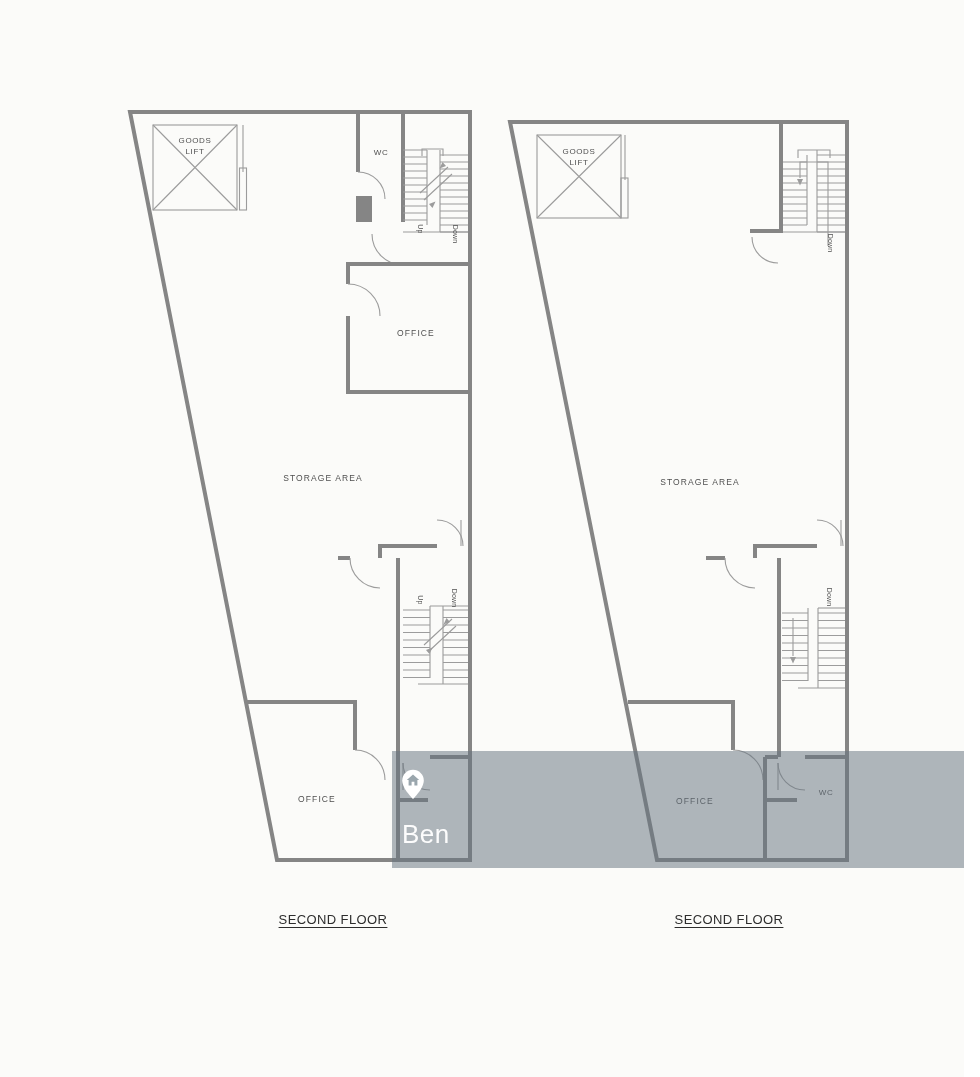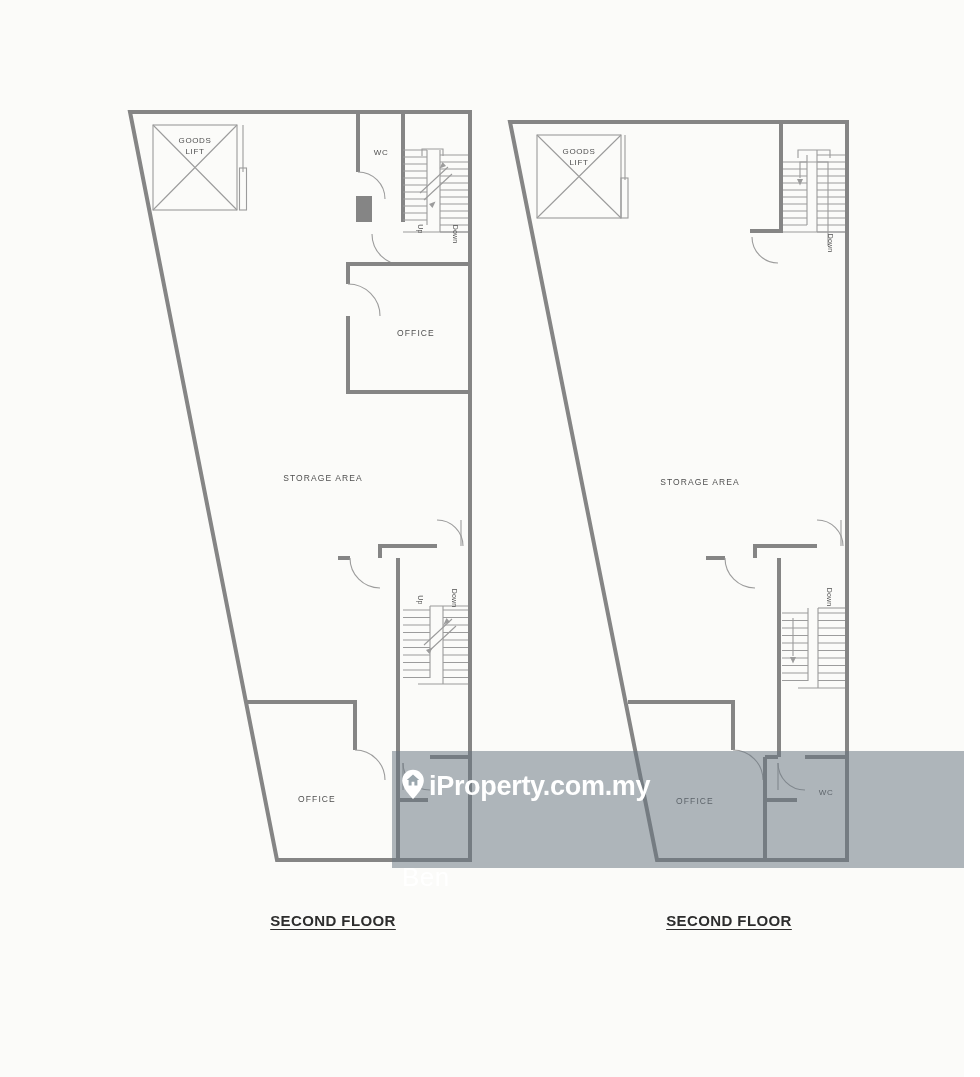--- a/index.html
+++ b/index.html
@@ -16,32 +16,32 @@
   svg{position:absolute;left:0;top:0;}
   .w{stroke:var(--wall);stroke-width:4;fill:none;stroke-linecap:butt;}
   .wf{fill:var(--wall);stroke:none;}
   .t{stroke:var(--thin);stroke-width:1.1;fill:none;}
   .tf{fill:var(--thin);stroke:none;}
   .lbl{fill:var(--label);font-size:8px;letter-spacing:.6px;font-family:"Liberation Sans",sans-serif;}
   .lbl-big{fill:var(--label);font-size:8.5px;letter-spacing:1.1px;font-family:"Liberation Sans",sans-serif;}
   .lbl-sm{fill:var(--label);font-size:7px;letter-spacing:.2px;font-family:"Liberation Sans",sans-serif;}
   .floor-title{
     position:absolute;transform:translateX(-50%);
-    color:var(--title);font-size:15px;font-weight:bold;letter-spacing:.4px;
+    color:var(--title);font-size:13px;font-weight:normal;letter-spacing:.4px;
     text-decoration:underline;text-underline-offset:3px;white-space:nowrap;
   }
   .wm-band{position:absolute;left:392px;top:751px;width:588px;height:117px;background:var(--band);}
   .wm-brand{
     position:absolute;left:429px;top:771px;color:var(--wm);
     font-size:27px;font-weight:bold;letter-spacing:-0.3px;white-space:nowrap;
   }
   .wm-pin{position:absolute;left:401px;top:769px;}
   .wm-name{
     position:absolute;left:402px;top:819px;color:rgba(255,255,255,.96);
-    font-size:26px;font-weight:400;letter-spacing:.5px;margin-top:43px;
+    font-size:26px;font-weight:400;letter-spacing:.5px;
   }
 </style>
 </head>
 <body>
 
 <div class="canvas">
 
   <svg width="980" height="1077" viewBox="0 0 980 1077">
 
     <g>
@@ -182,19 +182,18 @@
         <text class="lbl" x="826" y="795" text-anchor="middle">WC</text>
       </g>
     </g>
   </svg>
 
   <div class="wm-band"></div>
   <svg class="wm-pin" width="24" height="31" viewBox="0 0 24 31">
     <path fill="#ffffff" d="M12 0.8 C6 0.8 1.2 5.6 1.2 11.5 C1.2 19.6 12 30 12 30 S22.8 19.6 22.8 11.5 C22.8 5.6 18 0.8 12 0.8 Z"></path>
     <path fill="#9aa6ad" d="M12 5.6 L5.8 11 H7.6 V16.4 H16.4 V11 H18.2 Z M10.6 16.4 V12.8 H13.4 V16.4 Z"></path>
   </svg>
-  <div class="wm-brand">iProperty.com.my</div>
   <div class="wm-name">Ben</div>
 
   <div class="floor-title" style="left:333px;top:912px;">SECOND FLOOR</div>
   <div class="floor-title" style="left:729px;top:912px;">SECOND FLOOR</div>
 
 </div>
 
 </body></html>

